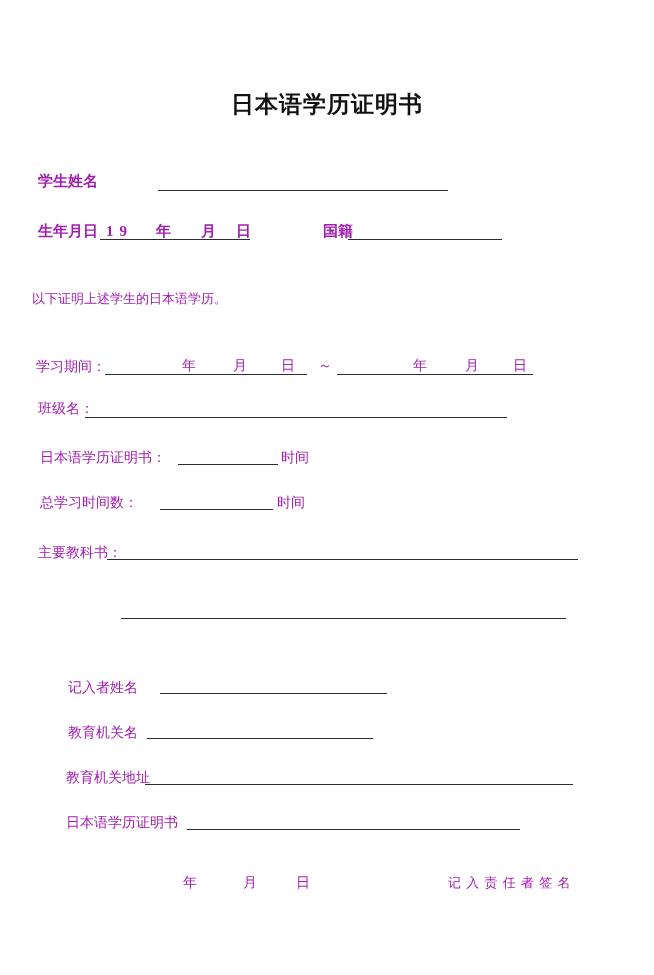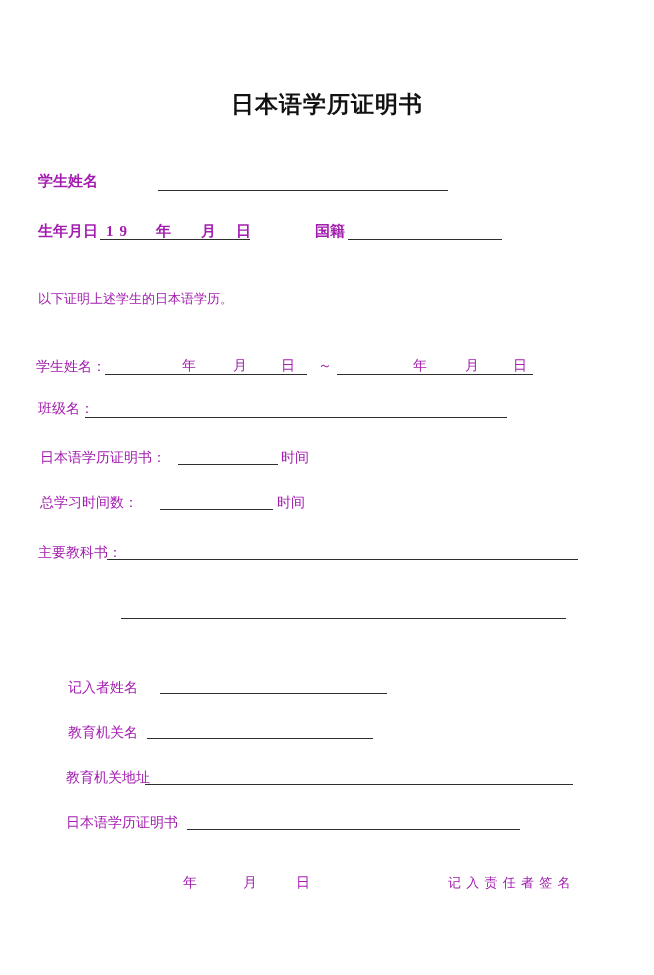--- a/index.html
+++ b/index.html
@@ -54,26 +54,26 @@
 
   <span class="t b bd15" style="top:172px; left:38px;">学生姓名</span>
   <div class="line" style="top:190px; left:158px; width:290px;"></div>
 
   <span class="t b bd15" style="top:222px; left:38px;">生年月日</span>
   <div class="line" style="top:239px; left:100px; width:150px;"></div>
   <span class="t b bd15 spaced19" style="top:222px; left:106px;">19</span>
   <span class="t b bd15" style="top:222px; left:156px;">年</span>
   <span class="t b bd15" style="top:222px; left:201px;">月</span>
   <span class="t b bd15" style="top:222px; left:236px;">日</span>
-  <span class="t b bd15" style="top:222px; left:315px;">国籍</span>
+  <span class="t b bd15" style="top:222px; left:323px;">国籍</span>
   <div class="line" style="top:239px; left:348px; width:154px;"></div>
 
-  <span class="t sm" style="top:291px; left:38px;">以下证明上述学生的日本语学历。</span>
+  <span class="t sm" style="top:291px; left:32px;">以下证明上述学生的日本语学历。</span>
 
-  <span class="t" style="top:358px; left:36px;">学生姓名：</span>
+  <span class="t" style="top:358px; left:36px;">学习期间：</span>
   <div class="line" style="top:374px; left:105px; width:202px;"></div>
   <span class="t" style="top:357px; left:182px;">年</span>
   <span class="t" style="top:357px; left:233px;">月</span>
   <span class="t" style="top:357px; left:281px;">日</span>
   <span class="t" style="top:357px; left:318px;">～</span>
   <div class="line" style="top:374px; left:337px; width:196px;"></div>
   <span class="t" style="top:357px; left:413px;">年</span>
   <span class="t" style="top:357px; left:465px;">月</span>
   <span class="t" style="top:357px; left:513px;">日</span>
 

